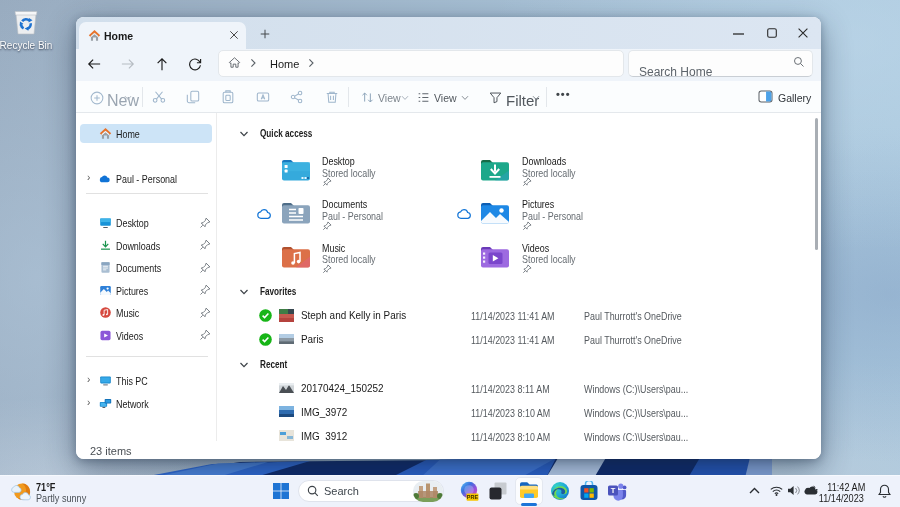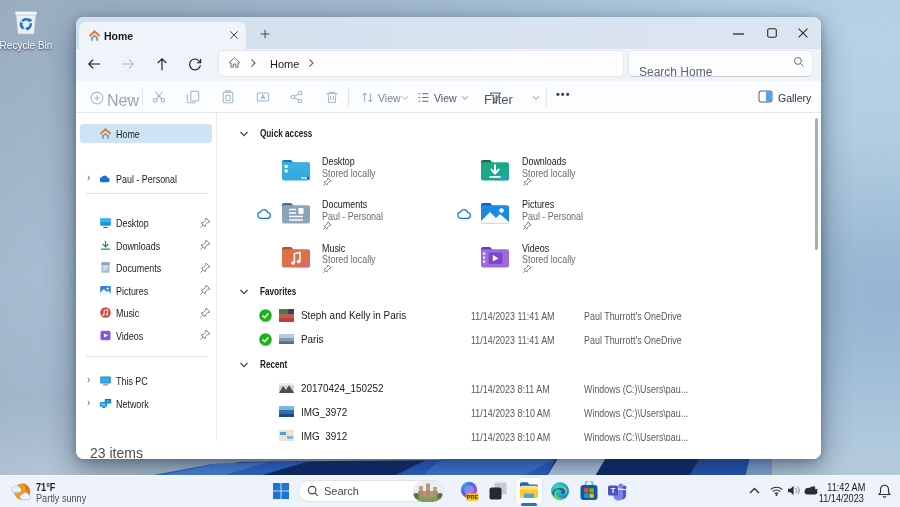--- a/index.html
+++ b/index.html
@@ -172,21 +172,21 @@
     <svg class="abs" style="left:341px;top:74px;" width="13" height="13" viewBox="0 0 16 16" fill="none" stroke-width="1.3">
         <path d="M2 3.5 H4 M2 8 H4 M2 12.5 H4 M6.5 3.5 H14 M6.5 8 H14 M6.5 12.5 H14" stroke="#5f666d"></path>
       </svg>
     <div class="abs" style="left:358px;top:75px;font-size:10.5px;color:#51575d;">View</div>
     <svg class="abs" style="left:385px;top:78px;" width="8" height="6" viewBox="0 0 8 6">
         <path d="M1 1.2 L4 4.4 L7 1.2" stroke="#888f96" stroke-width="1" fill="none"></path>
       </svg>
     <svg class="abs" style="left:413px;top:74px;" width="13" height="13" viewBox="0 0 16 16">
         <path d="M1.5 2.5 H14.5 L9.8 8.2 V13 L6.2 14.5 V8.2 Z" fill="none" stroke="#4c5258" stroke-width="1.2"></path>
       </svg>
-    <div class="abs" style="left:408px;top:75px;font-size:13px;color:#51575d;">Filter</div>
+    <div class="abs" style="left:430px;top:75px;font-size:15px;color:#51575d;">Filter</div>
     <svg class="abs" style="left:456px;top:78px;" width="8" height="6" viewBox="0 0 8 6">
         <path d="M1 1.2 L4 4.4 L7 1.2" stroke="#888f96" stroke-width="1" fill="none"></path>
       </svg>
     <div class="abs" style="left:470px;top:70px;width:1px;height:20px;background:#e3e7eb;"></div>
     <div class="abs" style="left:480px;top:71px;font-size:11px;letter-spacing:1px;color:#3f4549;font-weight:700;">•••</div>
     <svg class="abs" style="left:682px;top:73px;" width="15" height="13" viewBox="0 0 16 14">
         <rect x="1" y="1" width="14" height="12" rx="2.4" fill="#fff" stroke="#5b6167" stroke-width="1.1"></rect>
         <path d="M8.6 1.6 H12.6 A1.8 1.8 0 0 1 14.4 3.4 V10.6 A1.8 1.8 0 0 1 12.6 12.4 H8.6 Z" fill="#4da2e8"></path>
       </svg>
     <div class="abs" style="left:702px;top:75px;font-size:10.5px;color:#2f3439;">Gallery</div>
@@ -442,21 +442,21 @@
             <rect x="1" y="2" width="6" height="3" fill="#4d9fd8"></rect>
             <rect x="8" y="6" width="6" height="3" fill="#88b8d8"></rect>
           </svg>
       <div class="frow-n" style="left:84px;top:317px;">IMG_3912</div>
       <div class="frow-d" style="left:254px;top:317.5px;">11/14/2023 8:10 AM</div>
       <div class="frow-d" style="left:367px;top:317.5px;">Windows (C:)\Users\pau...</div>
       <div class="abs" style="left:598px;top:5px;width:3px;height:132px;background:#a9aeb4;border-radius:2px;"></div>
       </div>
     </div>
     <div id="statusbar">
-        <div class="abs" style="left:14px;top:3.5px;font-size:14px;color:#4a4f54;text-align:right;">23 items</div>
+        <div class="abs" style="left:14px;top:3.5px;font-size:11px;color:#4a4f54;text-align:right;">23 items</div>
       </div>
   </div>
   <div id="taskbar"></div>
   <svg class="abs" style="left:11px;top:481px;" width="23" height="21" viewBox="0 0 23 21">
     <circle cx="11" cy="10.5" r="8" fill="#f19a1e"></circle>
     <path d="M11 2.5 a8 8 0 0 1 7.6 5.6 a8 8 0 0 1-11.8 9.3 a8 8 0 0 0 4.2-14.9 z" fill="#e07c10"></path>
     <path d="M5.5 4.5 a3 3 0 0 1 2.9 2.2 a2.4 2.4 0 0 1-.3 4.7 H3.3 A2.6 2.6 0 0 1 2.5 6.3 A3 3 0 0 1 5.5 4.5 Z" fill="#e9f2fa" stroke="#9ec3e2" stroke-width=".7"></path>
     <path d="M14.5 11.5 a3.2 3.2 0 0 1 3.1 2.4 a2.5 2.5 0 0 1-.4 4.9 H12 A2.7 2.7 0 0 1 11.4 13.4 A3.2 3.2 0 0 1 14.5 11.5 Z" fill="#eef5fb" stroke="#9ec3e2" stroke-width=".7"></path>
   </svg>
   <div class="abs tbtxt" style="left:36px;top:481px;font-weight:700;">71°F</div>

